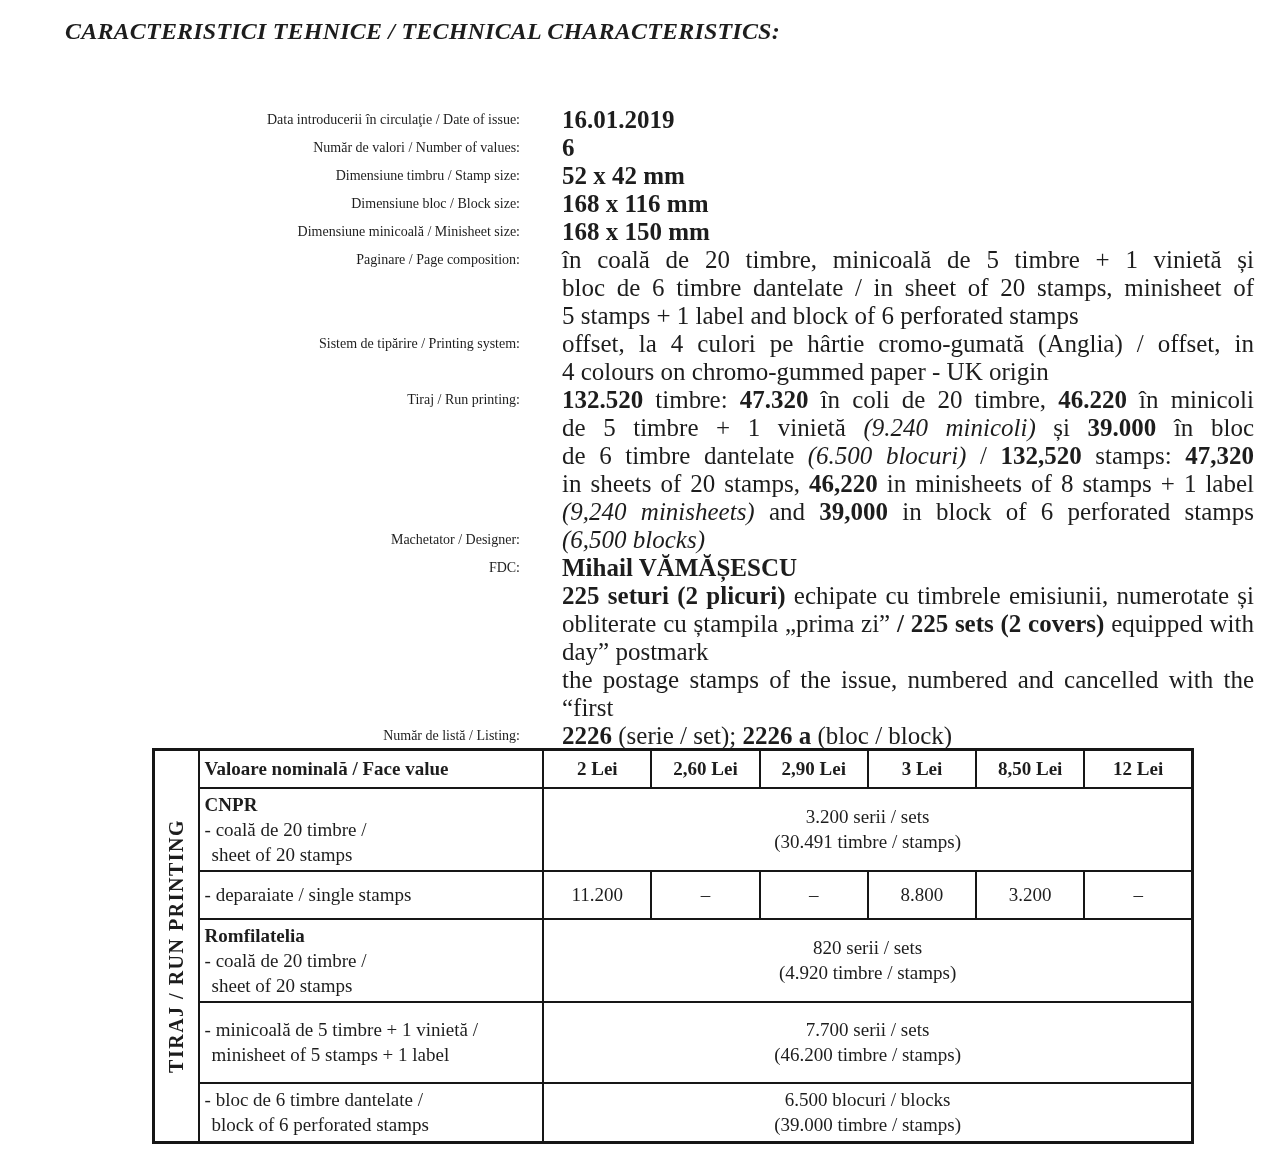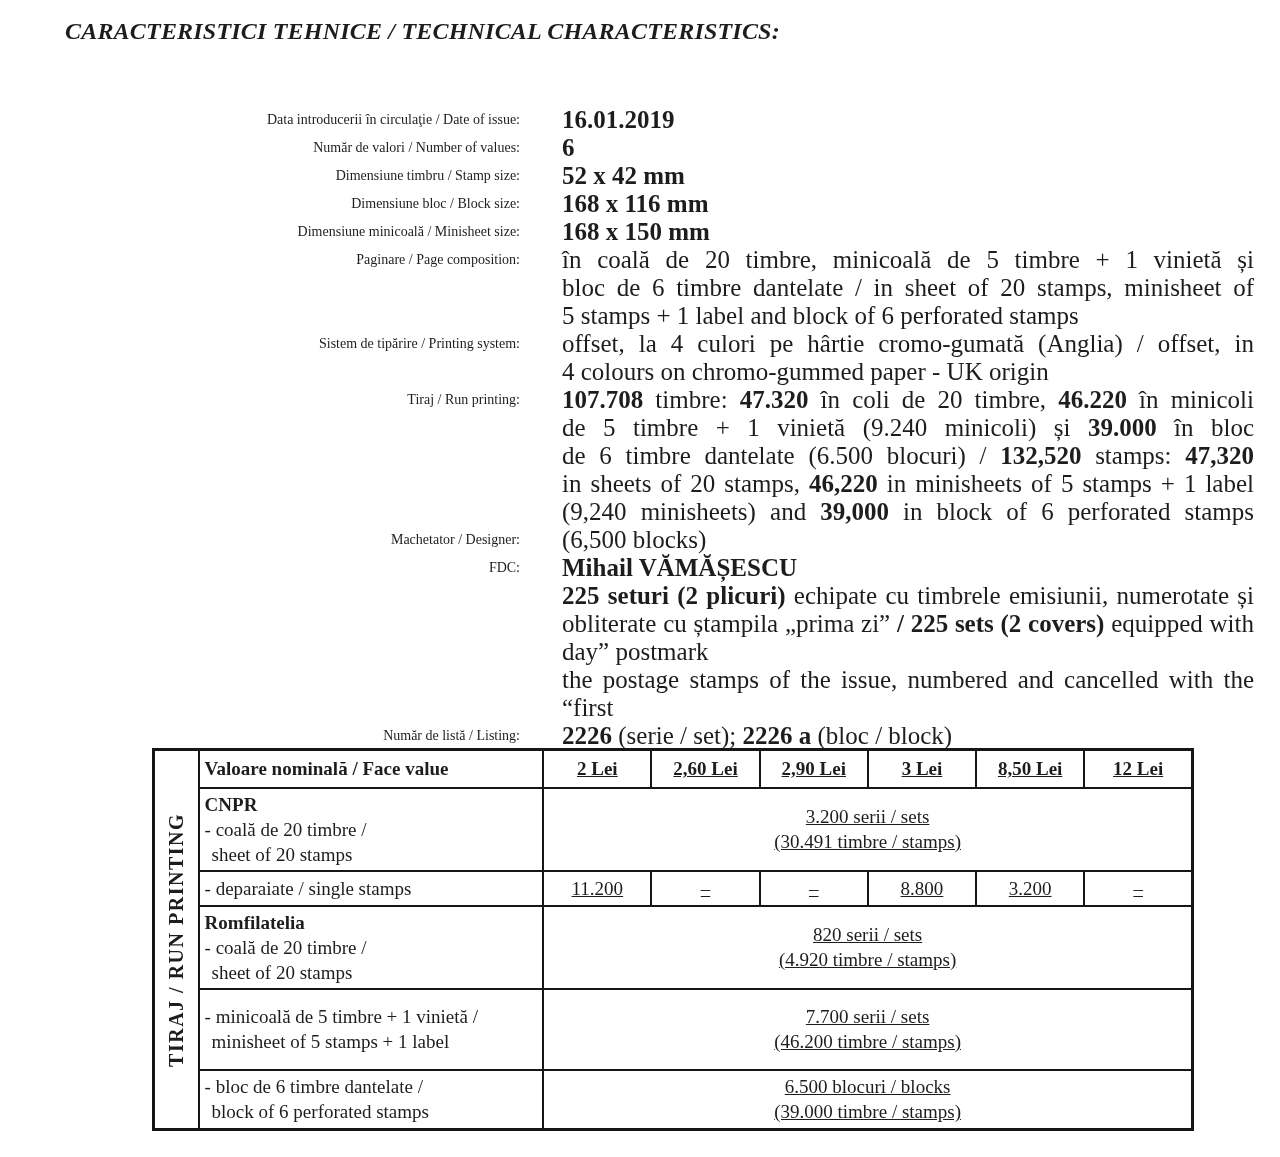--- a/index.html
+++ b/index.html
@@ -22,46 +22,46 @@
     flex:none; width:450px; text-align:right;
     font-size:14px; line-height:28px; white-space:nowrap;
   }
   .fvalue {
     margin-left:42px; width:692px;
     font-size:25px; line-height:28px;
   }
   .vline { white-space:pre-wrap; }
   .vline.jl { text-align:justify; text-align-last:justify; -moz-text-align-last:justify; }
   .b { font-weight:bold; }
-  .i { }
+  .i { font-style:italic; }
 
   table.runtable {
     position:absolute; left:152px; top:748px;
     width:1042px; border-collapse:collapse; table-layout:fixed;
     border:3px solid #161616;
   }
   table.runtable td {
     border:2px solid #161616;
     font-size:19px; line-height:25px;
     vertical-align:middle; padding:3px 5px;
     overflow:hidden;
   }
   col.c0 { width:45px; }
   col.c1 { width:344px; }
   col.cv { width:108px; }
-  tr.rh0 { height:38px; } tr.rh1 { height:82px; } tr.rh2 { height:35px; }
+  tr.rh0 { height:38px; } tr.rh1 { height:82px; } tr.rh2 { height:48px; }
   tr.rh3 { height:69px; } tr.rh4 { height:81px; } tr.rh5 { height:60px; }
   td.vcell { text-align:center; padding:0; }
   .vlabel {
     writing-mode:vertical-rl; transform:rotate(180deg);
     font-weight:bold; font-size:20px; letter-spacing:1.5px;
     white-space:nowrap; margin:0 auto;
   }
   td.labcell { padding-left:12px; text-align:left; }
-  td.cent { text-align:center;text-decoration:underline; }
+  td.cent { text-align:center; }
   .ind { padding-left:7px; }
 </style>
 </head>
 <body>
 
 <h1 class="doc-title">CARACTERISTICI TEHNICE / TECHNICAL CHARACTERISTICS:</h1>
 
 <div class="fields">
     <div class="frow">
       <div class="flabel">Data introducerii în circulaţie / Date of issue:</div>
@@ -104,24 +104,24 @@
     <div class="frow">
       <div class="flabel">Sistem de tipărire / Printing system:</div>
       <div class="fvalue">
         <div class="vline jl"><span>offset, la 4 culori pe hârtie cromo-gumată (Anglia) / offset, in</span></div>
         <div class="vline"><span>4 colours on chromo-gummed paper - UK origin</span></div>
       </div>
     </div>
     <div class="frow">
       <div class="flabel">Tiraj / Run printing:</div>
       <div class="fvalue">
-        <div class="vline jl"><span class="b">107.708</span><span> timbre: </span><span class="b">47.320</span><span> în coli de 20 timbre, </span><span class="b">46.220</span><span> în minicoli</span></div>
+        <div class="vline jl"><span class="b">132.520</span><span> timbre: </span><span class="b">47.320</span><span> în coli de 20 timbre, </span><span class="b">46.220</span><span> în minicoli</span></div>
         <div class="vline jl"><span>de 5 timbre + 1 vinietă </span><span class="i">(9.240 minicoli)</span><span> și </span><span class="b">39.000</span><span> în bloc</span></div>
         <div class="vline jl"><span>de 6 timbre dantelate </span><span class="i">(6.500 blocuri)</span><span> / </span><span class="b">132,520</span><span> stamps: </span><span class="b">47,320</span></div>
-        <div class="vline jl"><span>in sheets of 20 stamps, </span><span class="b">46,220</span><span> in minisheets of 5 stamps + 1 label</span></div>
+        <div class="vline jl"><span>in sheets of 20 stamps, </span><span class="b">46,220</span><span> in minisheets of 8 stamps + 1 label</span></div>
         <div class="vline jl"><span class="i">(9,240 minisheets)</span><span> and </span><span class="b">39,000</span><span> in block of 6 perforated stamps</span></div>
       </div>
     </div>
     <div class="frow">
       <div class="flabel">Machetator / Designer:</div>
       <div class="fvalue">
         <div class="vline"><span class="i">(6,500 blocks)</span></div>
       </div>
     </div>
     <div class="frow">

